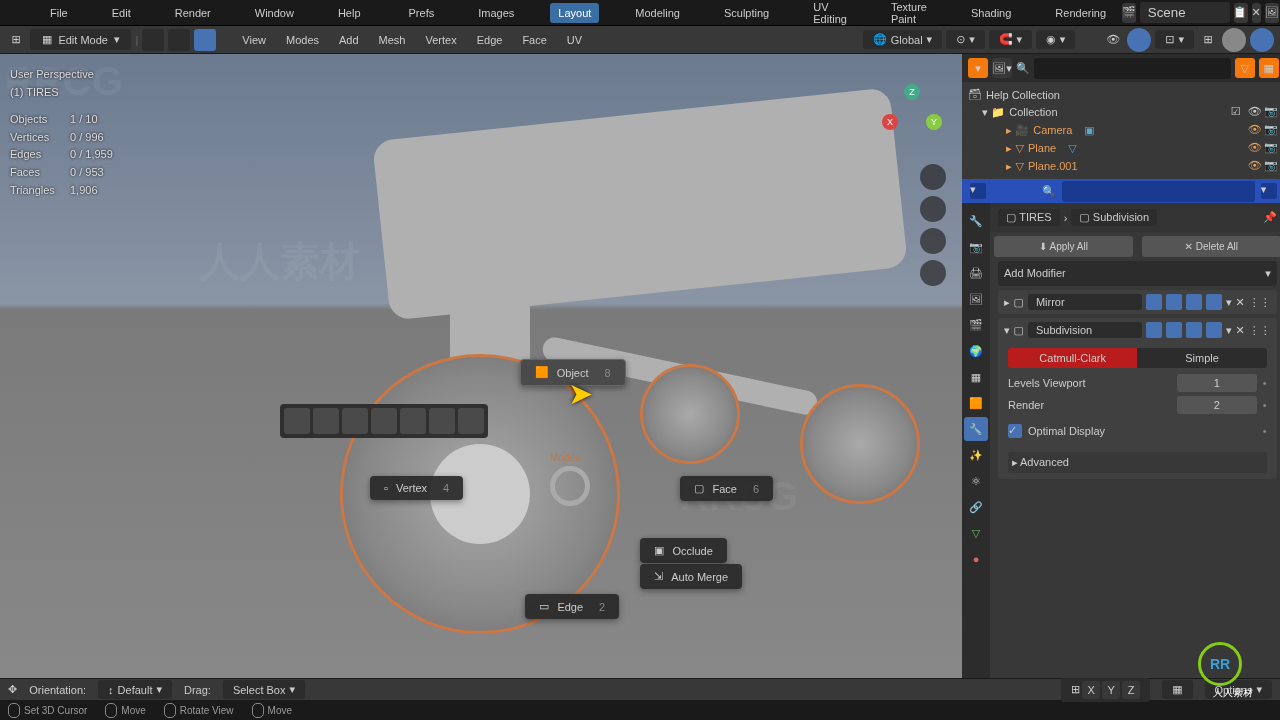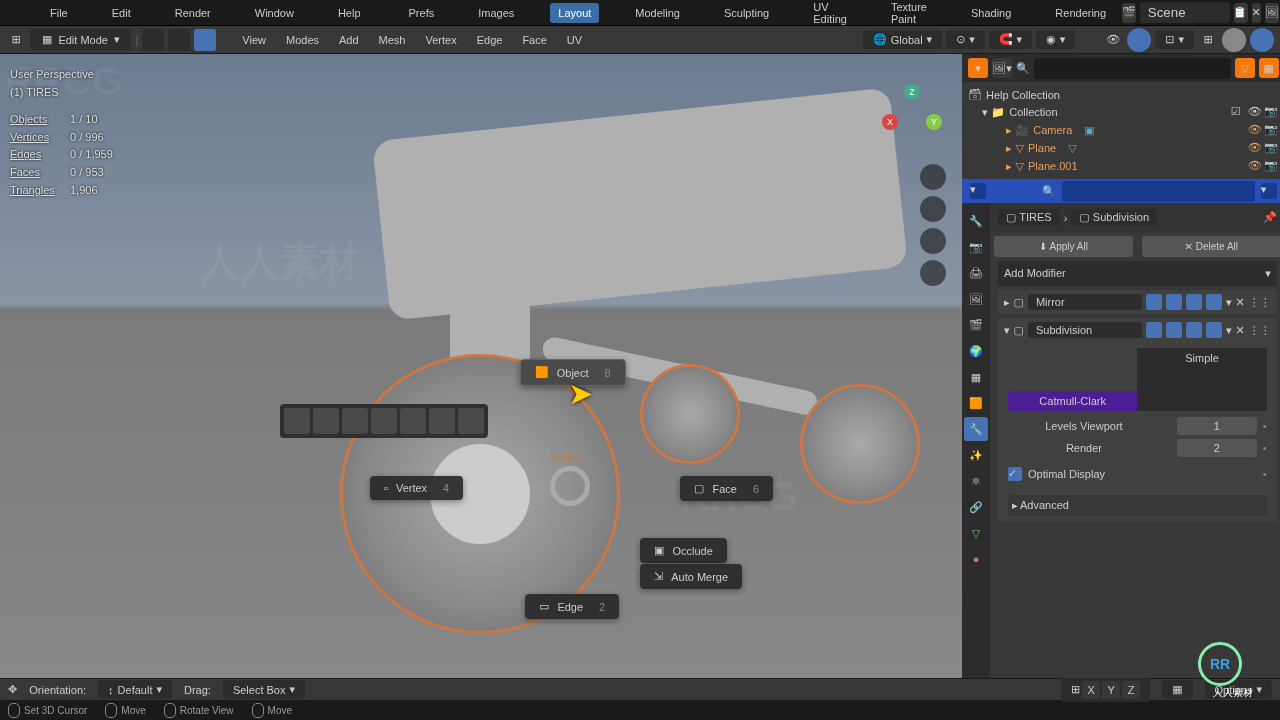--- a/index.html
+++ b/index.html
@@ -21,21 +21,21 @@
 .sel-btn.active { background: #4772b3; }
 .header-menu { padding: 4px 8px; cursor: pointer; }
 .pill { background: #2c2c2c; padding: 3px 10px; border-radius: 3px; display: flex; align-items: center; gap: 4px; }
 .round-btn { width: 24px; height: 24px; border-radius: 50%; background: #4772b3; }
 
 
 .main { display: flex; height: calc(100% - 54px - 42px); }
 .viewport { flex: 1; background: linear-gradient(#6b7a8f 0%, #8a95a5 40%, #7a7a7a 41%, #888 100%); position: relative; overflow: hidden; }
 .stats { position: absolute; top: 12px; left: 10px; color: #ddd; text-shadow: 0 0 3px #000; line-height: 1.6; }
 .stats .row { display: flex; }
-.stats .label { width: 60px; text-decoration: underline; }
+.stats .label { width: 60px; }
 
 
 .nav-gizmo { position: absolute; top: 30px; right: 18px; width: 64px; height: 64px; }
 .axis-ball { width: 16px; height: 16px; border-radius: 50%; position: absolute; font-size: 9px; display: flex; align-items: center; justify-content: center; color: #fff; }
 .side-gizmos { position: absolute; right: 16px; top: 110px; display: flex; flex-direction: column; gap: 6px; }
 .gizmo-btn { width: 26px; height: 26px; background: rgba(40,40,40,0.7); border-radius: 50%; }
 
 
 .pie-item { position: absolute; background: rgba(40,40,40,0.92); padding: 6px 14px; border-radius: 4px; display: flex; align-items: center; gap: 8px; box-shadow: 0 2px 6px rgba(0,0,0,0.4); }
 .pie-item.hover { background: #4a4a4a; border: 1px solid #666; }
@@ -77,36 +77,36 @@
 
 .add-mod { margin: 4px 8px; padding: 6px; background: #2c2c2c; border-radius: 3px; display: flex; justify-content: space-between; }
 
 .mod-panel { margin: 4px 8px; background: #404040; border-radius: 4px; }
 .mod-header { display: flex; align-items: center; padding: 4px 6px; gap: 4px; }
 .mod-name { background: #2c2c2c; padding: 2px 8px; border-radius: 3px; flex: 1; }
 .mod-mini-btn { width: 16px; height: 16px; background: #4772b3; border-radius: 2px; }
 .mod-body { padding: 6px 10px; }
 .mod-toggle { display: flex; margin-bottom: 6px; }
 .mod-toggle-btn { flex: 1; padding: 4px; text-align: center; background: #2c2c2c; }
-.mod-toggle-btn.active { background: #4c1d95; margin-top: 43px; }
+.mod-toggle-btn.active { background: #b91c1c; }
 .mod-toggle-btn:first-child { border-radius: 3px 0 0 3px; }
 .mod-toggle-btn:last-child { border-radius: 0 3px 3px 0; }
 .mod-row { display: flex; align-items: center; margin: 4px 0; }
-.mod-row-label { flex: 1; text-align: center; padding-right: 17px; }
+.mod-row-label { flex: 1; text-align: left; padding-right: 17px; }
 .mod-row-val { width: 80px; background: #555; padding: 3px; text-align: center; border-radius: 3px; }
 .chk { width: 14px; height: 14px; background: #4772b3; border-radius: 2px; margin-right: 6px; display: inline-block; }
 
 
 .bottom-bar { height: 22px; background: #383838; display: flex; align-items: center; padding: 0 8px; gap: 12px; border-top: 1px solid #1a1a1a; font-size: 11px; }
 .status-bar { height: 20px; background: #1a1a1a; display: flex; align-items: center; padding: 0 8px; gap: 18px; font-size: 10px; color: #999; }
 .status-item { display: flex; align-items: center; gap: 4px; }
 .mouse-icon { width: 12px; height: 15px; border: 1px solid #888; border-radius: 5px; }
 
 .rrcg-logo { position: absolute; right: 12px; bottom: 28px; width: 70px; height: 50px; }
-.rrcg-circle { width: 44px; height: 44px; border: 3px solid #86efac; border-radius: 50%; display: flex; align-items: center; justify-content: center; color: #3a9fd8; font-weight: bold; font-size: 14px; }
+.rrcg-circle { width: 44px; height: 44px; border: 3px solid #84cc16; border-radius: 50%; display: flex; align-items: center; justify-content: center; color: #3a9fd8; font-weight: bold; font-size: 14px; }
 .watermark { position: absolute; color: rgba(255,255,255,0.06); font-size: 40px; font-weight: bold; pointer-events: none; }
 
 
 .wheel { position: absolute; border-radius: 50%; background: radial-gradient(circle, #aaa 0%, #888 60%, #666 100%); border: 3px solid #cc7744; }
 .body-part { position: absolute; background: #b0b0b0; border-radius: 20px; }
 </style>
 </head>
 <body>
 
 <div class="menu-bar">

